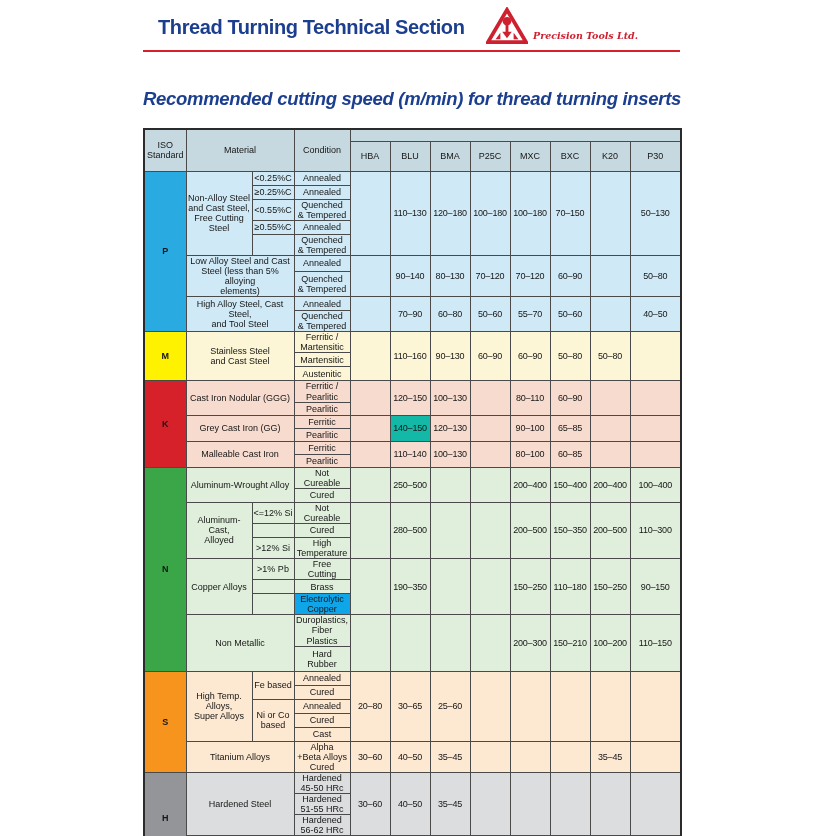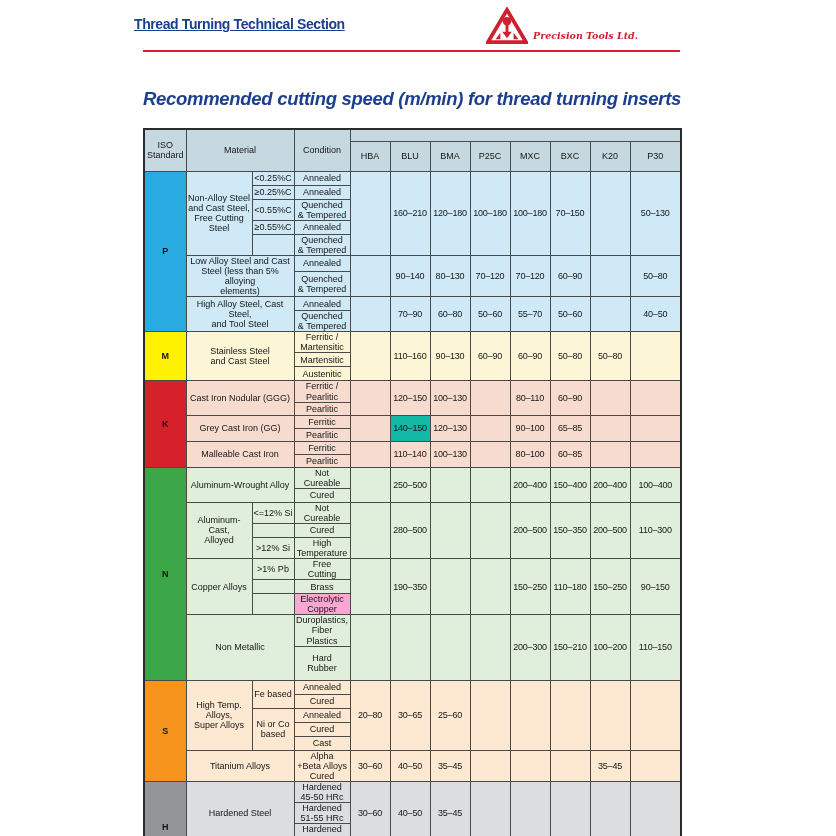--- a/index.html
+++ b/index.html
@@ -1,22 +1,22 @@
 <!DOCTYPE html>
 <html><head>
 <meta charset="utf-8">
 <style>
   html,body{margin:0;padding:0;background:#ffffff;}
   .page{position:relative;width:836px;height:836px;background:#ffffff;
         font-family:"Liberation Sans",sans-serif;overflow:hidden;}
   .page *{box-sizing:border-box;}
 
   
-  .title{position:absolute;left:134px;top:16px;margin:0;
-         font-size:14px;font-weight:bold;color:#1c3e8f;letter-spacing:-0.4px;text-decoration:underline;}
+  .title{position:absolute;left:158px;top:16px;margin:0;
+         font-size:20px;font-weight:bold;color:#1c3e8f;letter-spacing:-0.4px;}
   .red-rule{position:absolute;left:143px;top:50px;width:537px;height:2px;background:#d6212b;}
   .logo{position:absolute;left:486px;top:7px;display:flex;align-items:flex-end;}
   .logo-icon{width:42px;height:38px;display:block;}
   .brand{font-family:"DejaVu Serif",serif;font-style:italic;font-weight:bold;
          font-size:27px;color:#cf2030;line-height:1;margin-left:3px;}
   .brand sup{font-size:8px;}
   .tagline{font-family:"DejaVu Serif",serif;font-style:italic;font-weight:bold;
            font-size:9.5px;color:#cf2030;margin-left:5px;margin-bottom:4px;white-space:nowrap;}
 
   .subtitle{position:absolute;left:143px;top:88px;margin:0;width:560px;
@@ -94,21 +94,21 @@
             <td class="hdr" style="height: 15px;">P30</td>
           </tr>
           <tr>
             <td class="letter" rowspan="9" style="background: rgb(41, 171, 226);">P</td>
             <td class="mat" rowspan="5" colspan="1" style="background: rgb(207, 233, 246);">Non-Alloy Steel
 and Cast Steel,
 Free Cutting Steel</td>
             <td rowspan="1" style="background: rgb(207, 233, 246);">&lt;0.25%C</td>
             <td style="background: rgb(207, 233, 246); height: 14px;">Annealed</td>
             <td class="val" rowspan="5" style="background: rgb(207, 233, 246);"></td>
-            <td class="val" rowspan="5" style="background: rgb(207, 233, 246);">160–210</td>
+            <td class="val" rowspan="5" style="background: rgb(207, 233, 246);">110–130</td>
             <td class="val" rowspan="5" style="background: rgb(207, 233, 246);">120–180</td>
             <td class="val" rowspan="5" style="background: rgb(207, 233, 246);">100–180</td>
             <td class="val" rowspan="5" style="background: rgb(207, 233, 246);">100–180</td>
             <td class="val" rowspan="5" style="background: rgb(207, 233, 246);">70–150</td>
             <td class="val" rowspan="5" style="background: rgb(207, 233, 246);"></td>
             <td class="val" rowspan="5" style="background: rgb(207, 233, 246);">50–130</td>
           </tr>
           <tr>
             <td rowspan="1" style="background: rgb(207, 233, 246);">≥0.25%C</td>
             <td style="background: rgb(207, 233, 246); height: 14px;">Annealed</td>
@@ -284,38 +284,38 @@
             <td class="val" rowspan="3" style="background: rgb(224, 239, 219);">110–180</td>
             <td class="val" rowspan="3" style="background: rgb(224, 239, 219);">150–250</td>
             <td class="val" rowspan="3" style="background: rgb(224, 239, 219);">90–150</td>
           </tr>
           <tr>
             <td rowspan="1" style="background: rgb(224, 239, 219);"></td>
             <td style="background: rgb(224, 239, 219); height: 14px;">Brass</td>
           </tr>
           <tr>
             <td rowspan="1" style="background: rgb(224, 239, 219);"></td>
-            <td style="background: #f9a8d4; height: 21px;">Electrolytic
+            <td style="background: #0ea5e9; height: 21px;">Electrolytic
 Copper</td>
           </tr>
           <tr>
             <td class="mat" rowspan="2" colspan="2" style="background: rgb(224, 239, 219);">Non Metallic</td>
             <td style="background: rgb(224, 239, 219); height: 21px;">Duroplastics,
 Fiber Plastics</td>
             <td class="val" rowspan="2" style="background: rgb(224, 239, 219);"></td>
             <td class="val" rowspan="2" style="background: rgb(224, 239, 219);"></td>
             <td class="val" rowspan="2" style="background: rgb(224, 239, 219);"></td>
             <td class="val" rowspan="2" style="background: rgb(224, 239, 219);"></td>
             <td class="val" rowspan="2" style="background: rgb(224, 239, 219);">200–300</td>
             <td class="val" rowspan="2" style="background: rgb(224, 239, 219);">150–210</td>
             <td class="val" rowspan="2" style="background: rgb(224, 239, 219);">100–200</td>
             <td class="val" rowspan="2" style="background: rgb(224, 239, 219);">110–150</td>
           </tr>
           <tr>
-            <td style="background: rgb(224, 239, 219); height: 34px;">Hard
+            <td style="background: rgb(224, 239, 219); height: 25px;">Hard
 Rubber</td>
           </tr>
           <tr>
             <td class="letter" rowspan="6" style="background: rgb(247, 148, 30);">S</td>
             <td class="mat" rowspan="5" colspan="1" style="background: rgb(253, 232, 209);">High Temp. Alloys,
 Super Alloys</td>
             <td rowspan="2" style="background: rgb(253, 232, 209);">Fe based</td>
             <td style="background: rgb(253, 232, 209); height: 14px;">Annealed</td>
             <td class="val" rowspan="5" style="background: rgb(253, 232, 209);">20–80</td>
             <td class="val" rowspan="5" style="background: rgb(253, 232, 209);">30–65</td>

